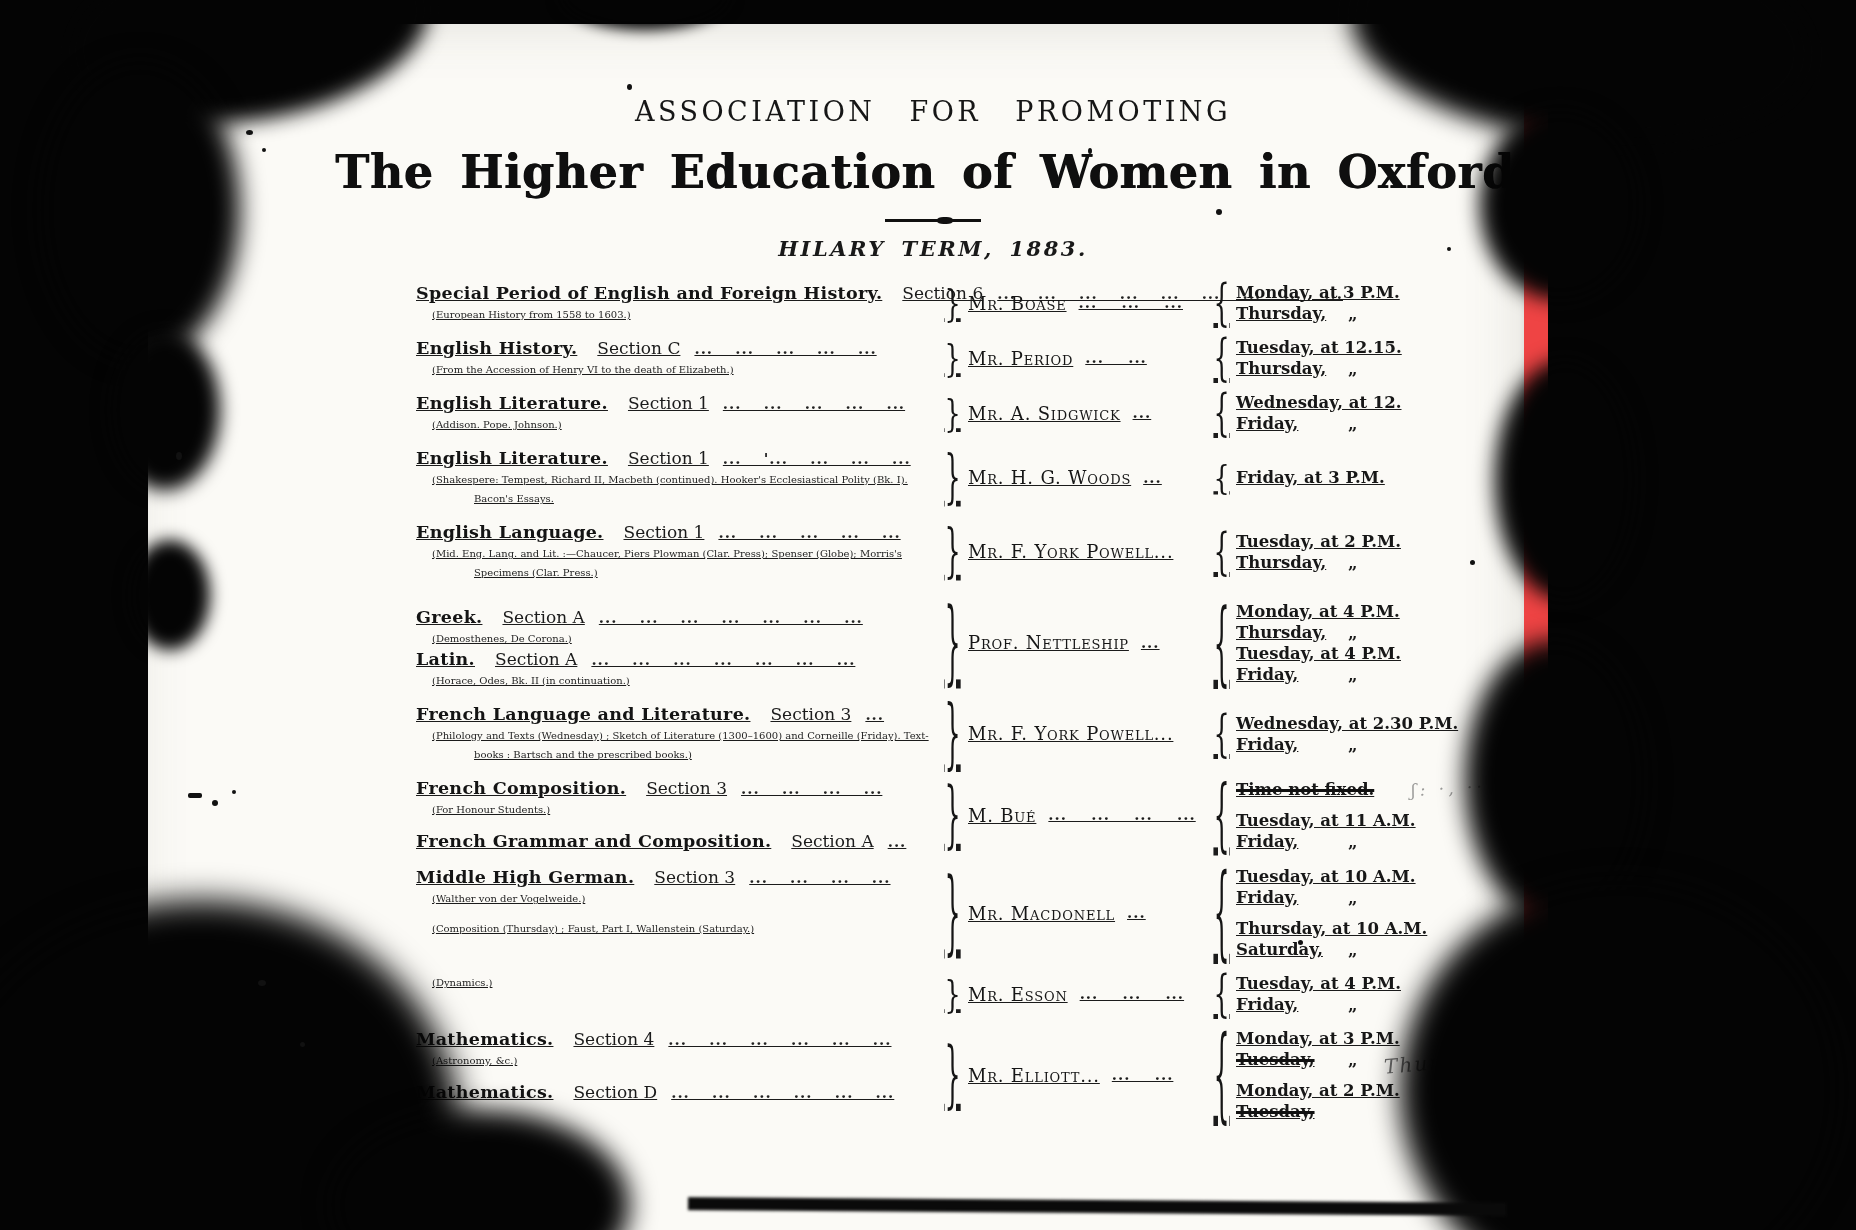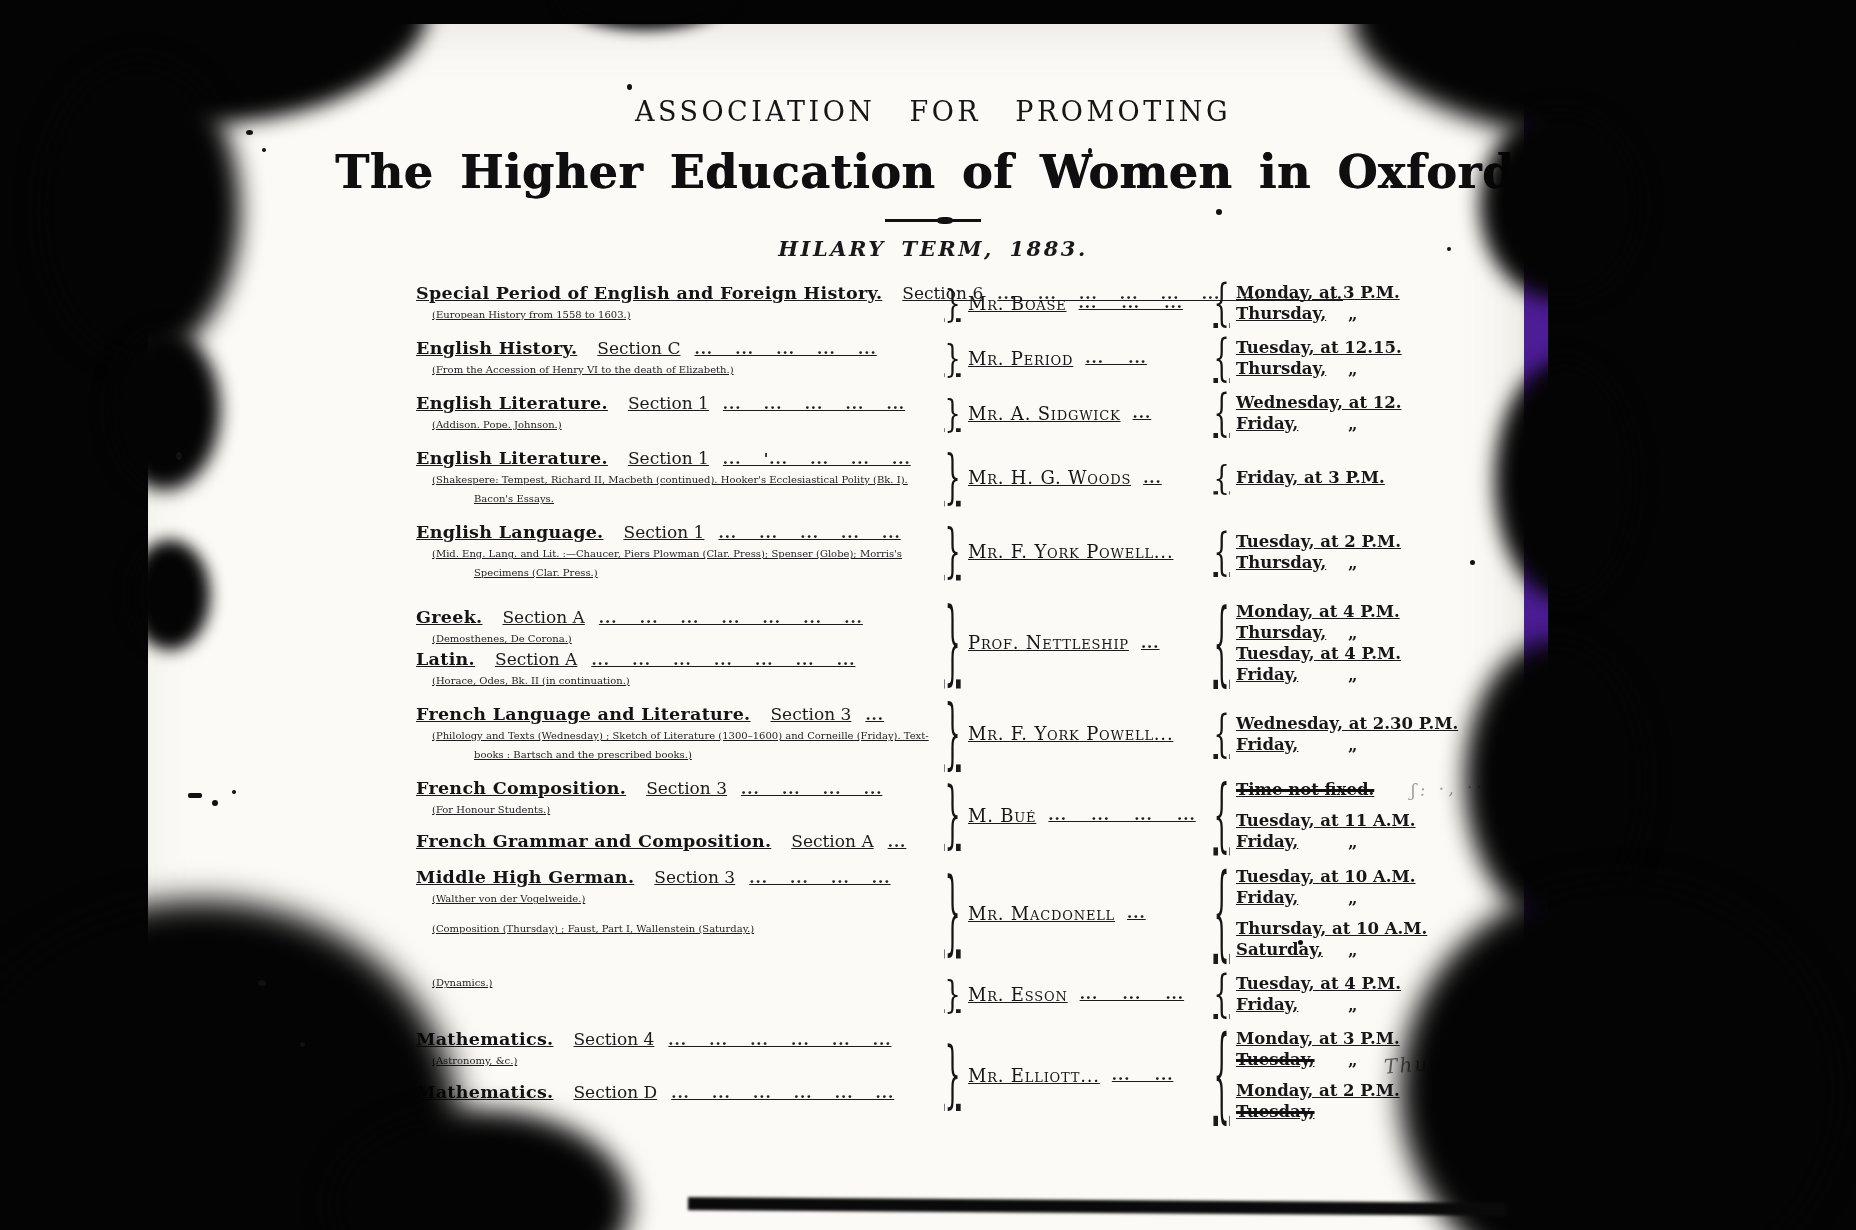--- a/index.html
+++ b/index.html
@@ -1,16 +1,16 @@
 <!DOCTYPE html>
 <html><head>
 <meta charset="utf-8">
 <style>
   html,body{margin:0;padding:0;background:#000;}
-  #screen{position:relative;width:1856px;height:1230px;background:#4c1d95;overflow:hidden;
+  #screen{position:relative;width:1856px;height:1230px;background:#ef4444;overflow:hidden;
           font-family:"DejaVu Serif", "Liberation Serif", serif;color:#1b1b1b;}
 
   
   .page{position:absolute;left:128px;top:20px;width:1396px;height:1310px;
         background:#fbfaf6;border-radius:70px 40px 10px 60px;
         box-shadow:inset 0 0 60px rgba(90,90,80,.18), inset 0 0 6px rgba(0,0,0,.08);}
 
   
   .blob{position:absolute;background:#040404;border-radius:50%;}
   .b1 {left:70px;  top:-60px;  width:360px;height:180px;filter:blur(10px);transform:rotate(-9deg);}

